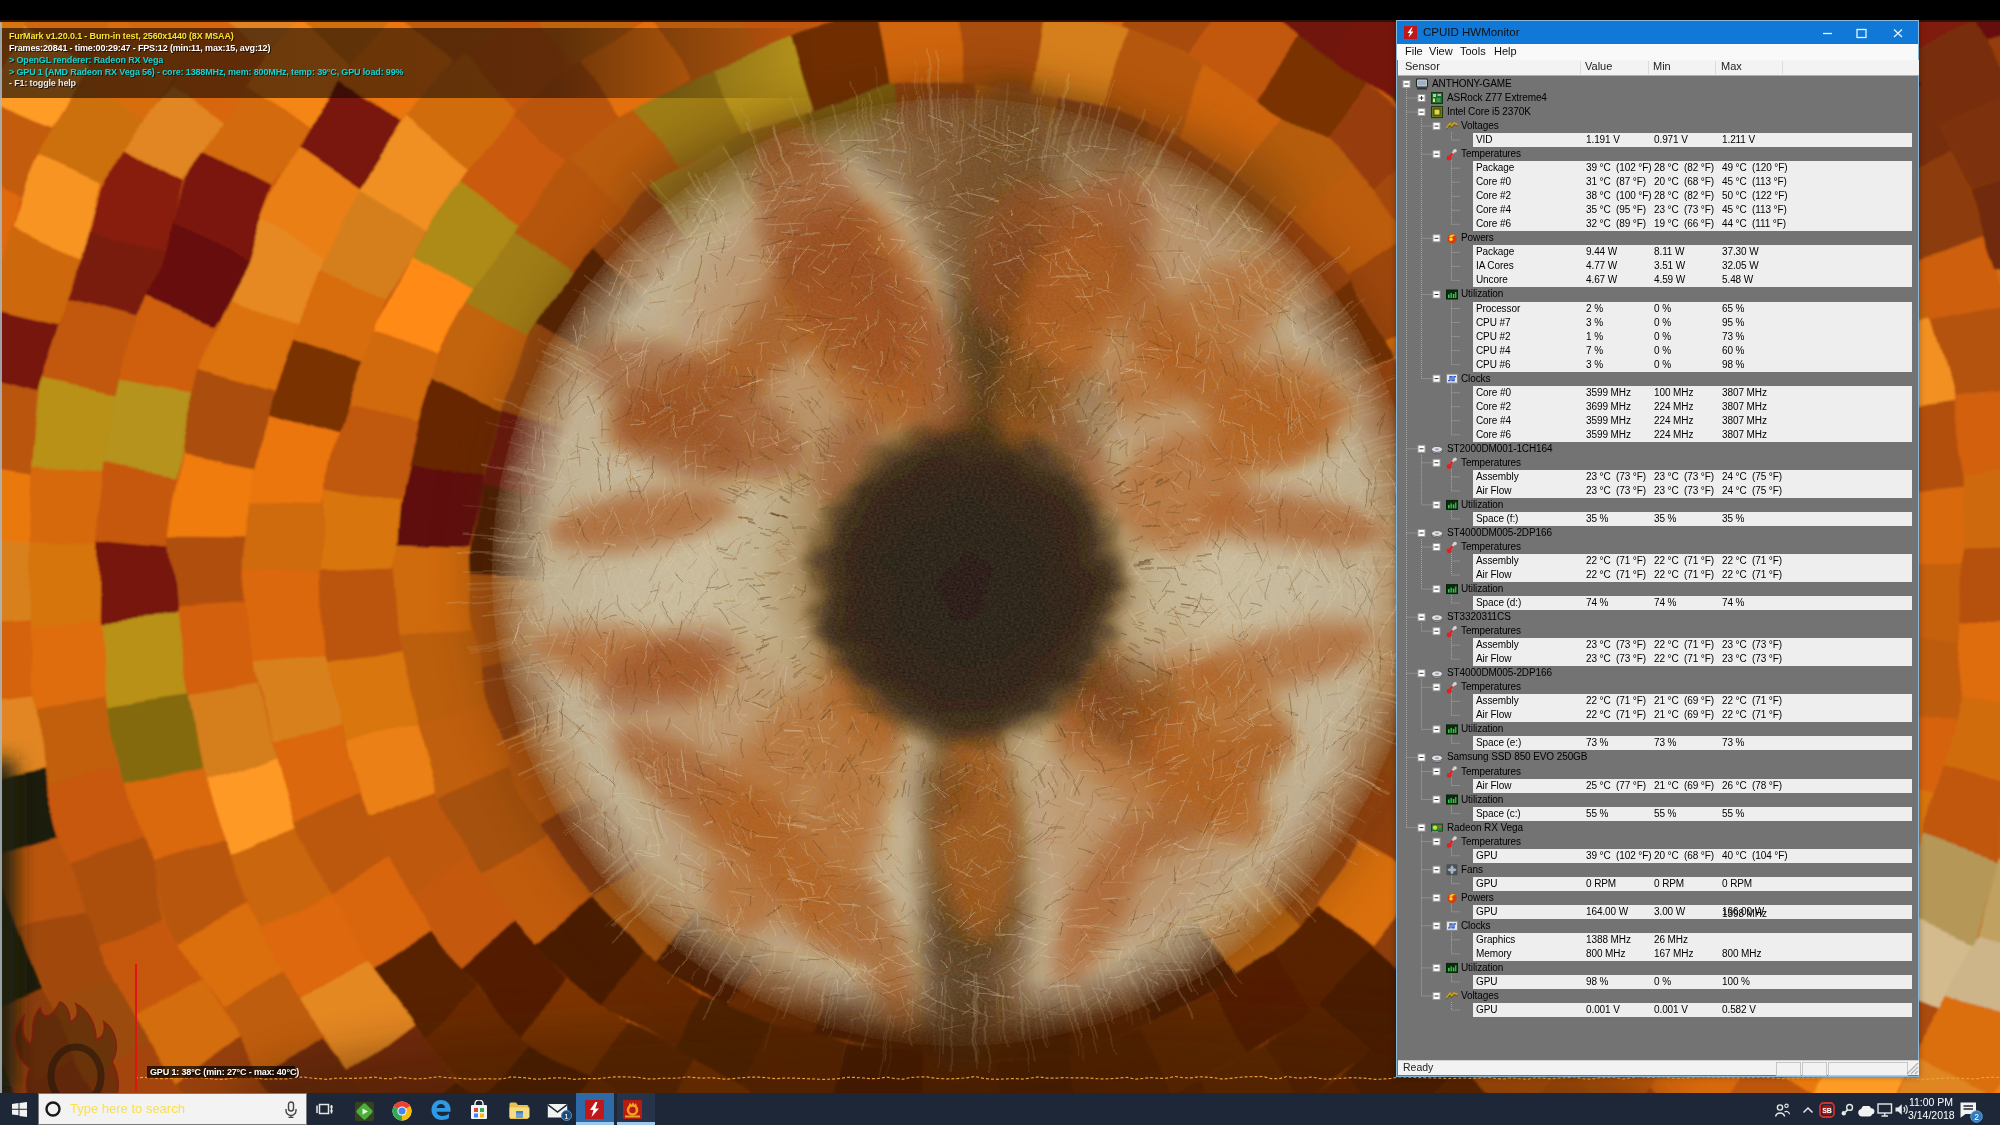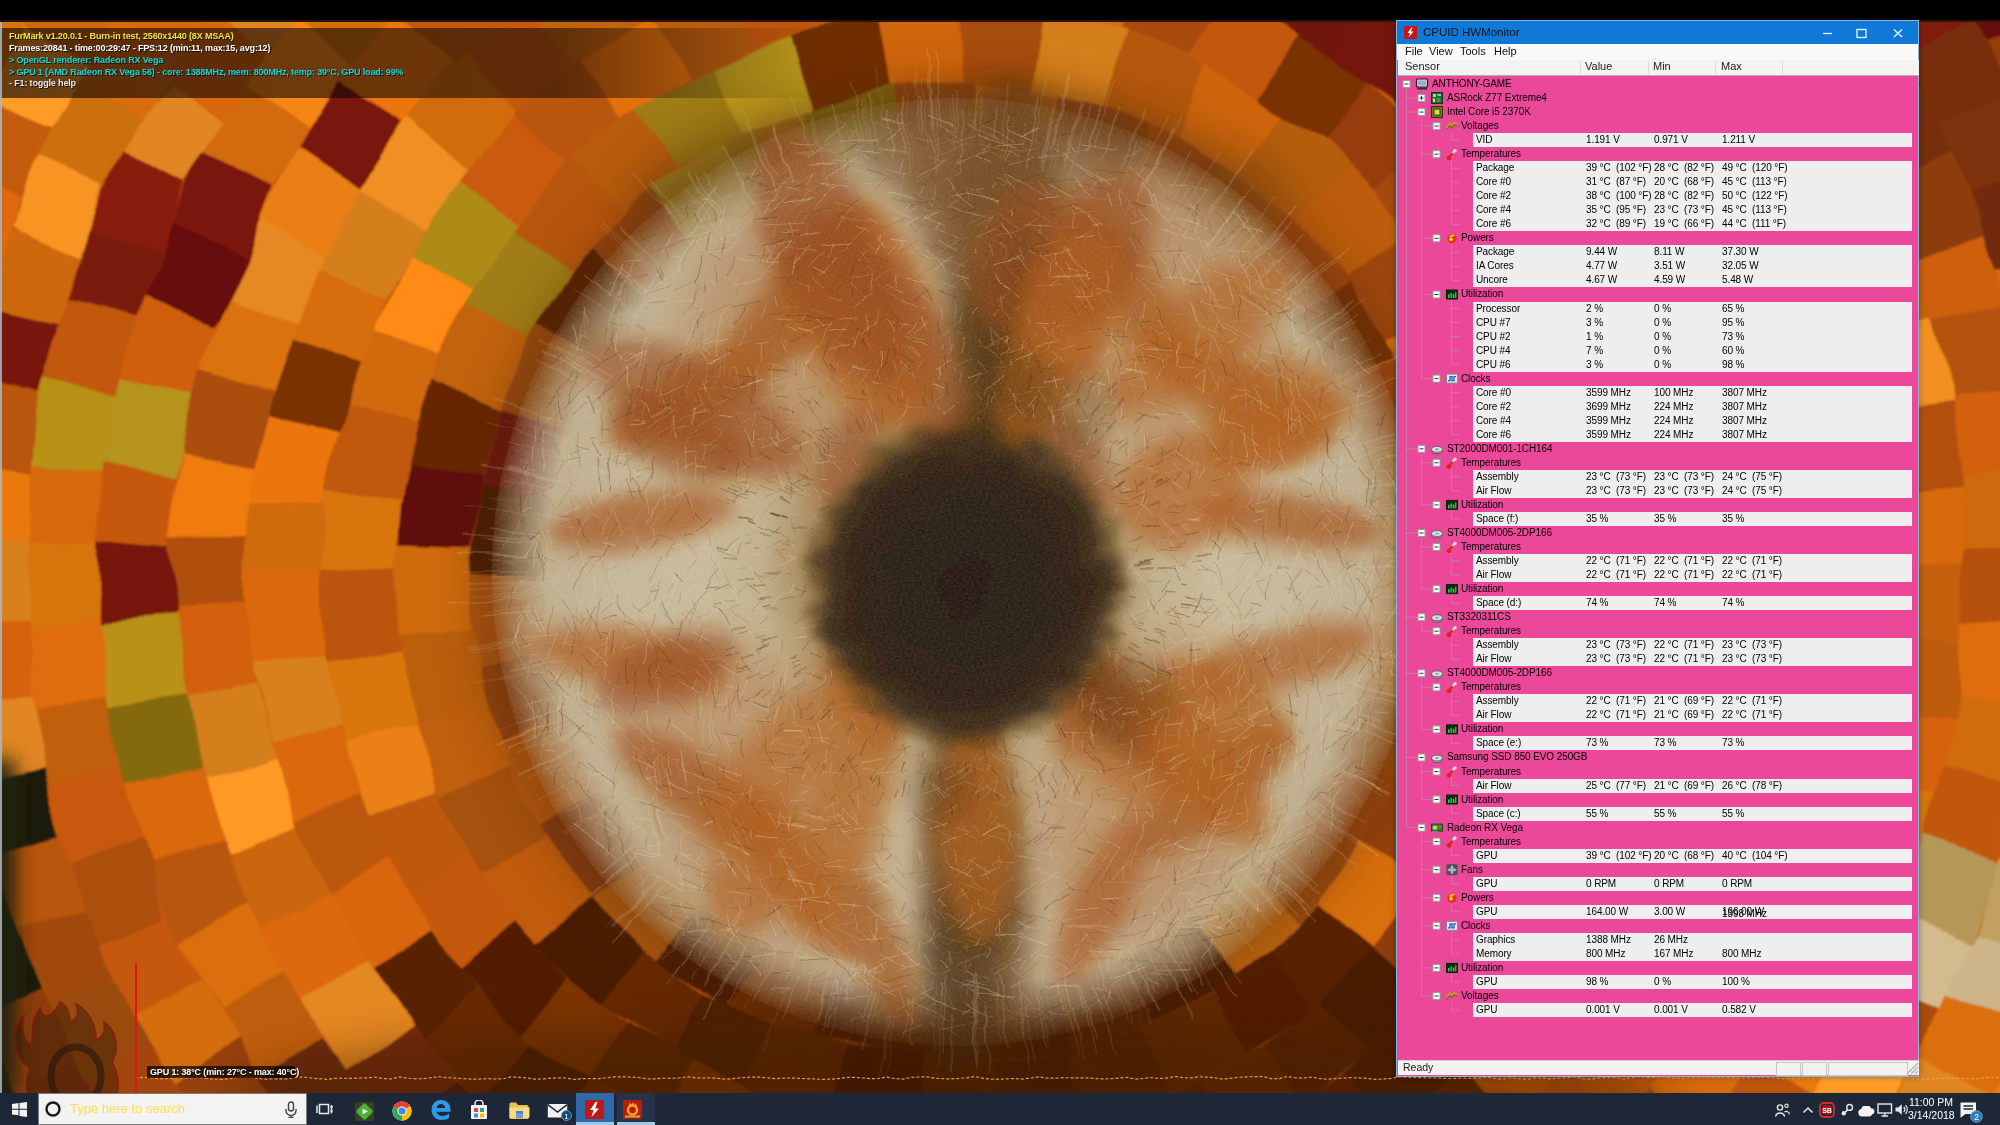--- a/index.html
+++ b/index.html
@@ -2,21 +2,21 @@
 <html><head><meta charset="utf-8"><style>
 html,body{margin:0;padding:0;width:2000px;height:1125px;overflow:hidden;background:#000;font-family:"Liberation Sans",sans-serif;}
 #root{position:absolute;inset:0;width:2000px;height:1125px;overflow:hidden;}
 .abs{position:absolute;}
 
 #fmtb{left:0;top:0;width:2000px;height:20px;background:#fdfdfd;border-top:1px solid #5a5a5a;box-sizing:border-box;}
 #fmtb .t{position:absolute;left:23px;top:3px;font-size:11.5px;color:#2a2a2a;}
 
 .ol{position:absolute;left:9px;font-size:9px;font-weight:bold;letter-spacing:-0.15px;text-shadow:1px 1px 0 rgba(0,0,0,.7);white-space:pre;}
 
-#hwm{left:1396px;top:20px;width:523px;height:1057px;background:#ec4899;box-sizing:border-box;border:1px solid #88b8dc;box-shadow:0 0 6px rgba(0,0,0,.35);}
+#hwm{left:1396px;top:20px;width:523px;height:1057px;background:#737373;box-sizing:border-box;border:1px solid #88b8dc;box-shadow:0 0 6px rgba(0,0,0,.35);}
 #hwm .cap{position:absolute;left:0;top:0;width:100%;height:23px;background:#1079d8;}
 #hwm .cap .t{position:absolute;left:26px;top:5px;font-size:11.5px;color:#101010;font-weight:400;}
 #hwm .menu{position:absolute;left:0;top:23px;width:100%;height:16px;background:#f9f9f9;font-size:11px;color:#111;}
 #hwm .menu span{position:absolute;top:1px;}
 #hwm .hdr{position:absolute;left:1px;top:39px;width:521px;height:15px;background:#f3f3f3;border-bottom:1px solid #b0b0b0;font-size:11px;color:#222;}
 #hwm .hdr span{position:absolute;top:0px;}
 #hwm .hdr i{position:absolute;top:1px;width:1px;height:13px;background:#dcdcdc;}
 .band{position:absolute;left:75px;width:439px;height:14px;background:#eee;}
 .rt{position:absolute;font-size:10px;color:#000;white-space:pre;line-height:14px;letter-spacing:-0.1px;}
 #hwm .status{position:absolute;left:1px;bottom:1px;width:521px;height:14px;background:#f2f2f2;border-top:1px solid #d0d0d0;font-size:10.5px;color:#222;}

